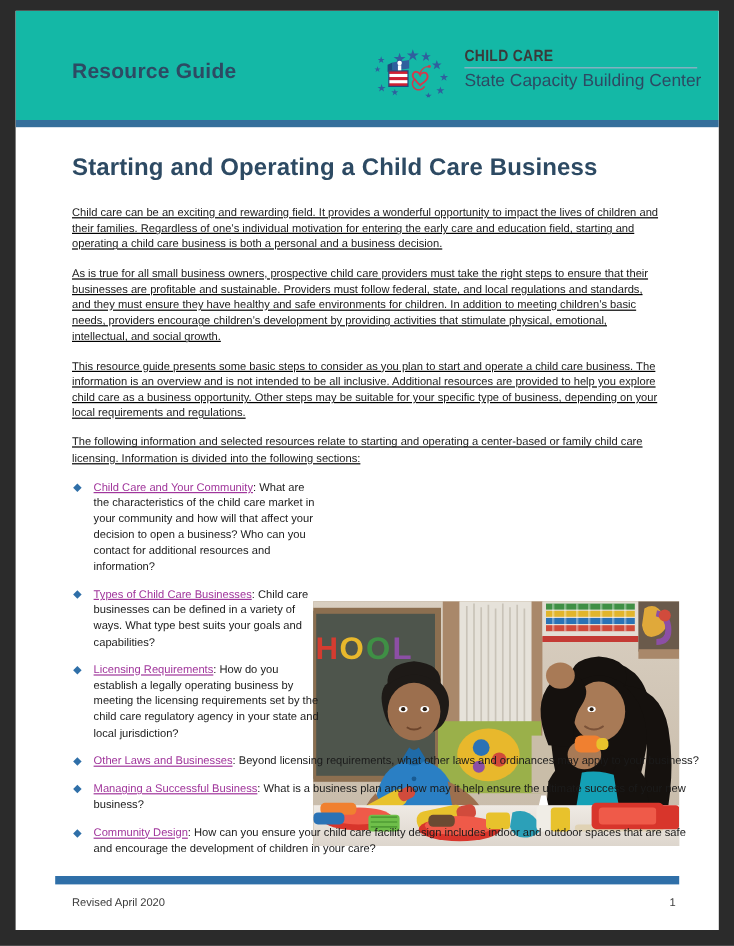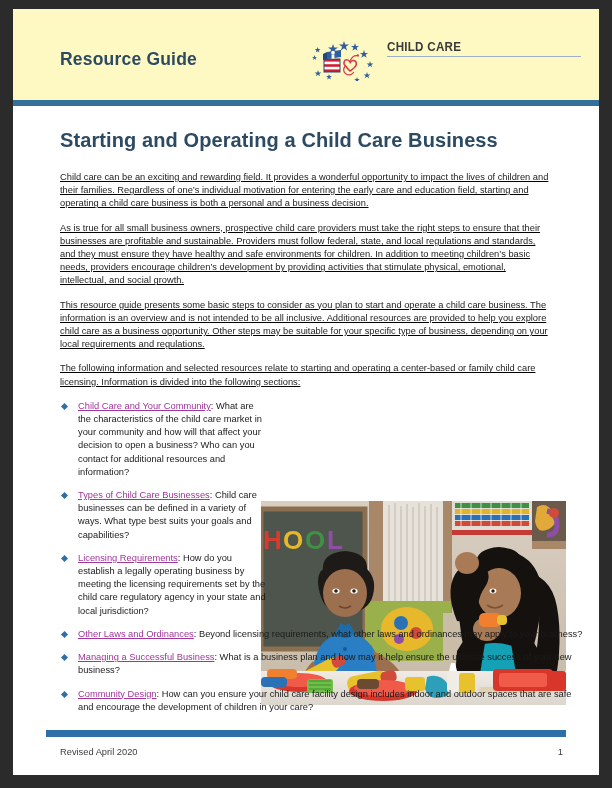--- a/index.html
+++ b/index.html
@@ -23,21 +23,21 @@
     width: 586px;
     height: 766px;
     background: #ffffff;
     overflow: hidden;
   }
 
   
   #header-band {
     position: relative;
     height: 91px;
-    background: #fef9c3;
+    background: #14b8a6;
     box-sizing: border-box;
   }
   #header-rule {
     height: 6px;
     background: #356f9b;
   }
 
   #resource-guide-title {
     position: absolute;
     left: 47px;
@@ -232,20 +232,21 @@
 
           <path d="M37 27.5 C33 24 35.6 19.8 39 21.1 C40.2 21.6 40.9 22.6 41.2 23.4 C41.6 22.6 42.5 21.7 43.8 21.5 C47.3 21 49 25.6 45.2 28.8 C43.4 30.3 41.9 31.3 41.1 32 C40.3 31.3 38.8 30.1 37 27.5 Z" fill="none" stroke="#d6394b" stroke-width="1.5"></path>
           <path d="M41.2 21.8 C42.6 18.2 45.6 16.2 48.4 16.6" fill="none" stroke="#d6394b" stroke-width="1.2"></path>
           <circle cx="48.8" cy="16.4" r="1.2" fill="#d6394b"></circle>
           <path d="M36.3 27 C33.6 29.8 34.4 33.6 37.4 35.2 C40.2 36.7 43.6 35.4 44.8 33" fill="none" stroke="#d6394b" stroke-width="1.2"></path>
         </svg>
       </div>
       <div id="logo-text">
         <div id="logo-line1">CHILD CARE</div>
         <div id="logo-divider"></div>
+        <div id="logo-line2">State Capacity Building Center</div>
       </div>
     </div>
   </div>
   <div id="header-rule"></div>
 
   <div id="doc-body">
 
     <div id="doc-title">Starting and Operating a Child Care Business</div>
 
     <div id="intro-paras">
@@ -415,21 +416,21 @@
         <span class="link">Types of Child Care Businesses</span><span>: Child care businesses can be defined in a variety of ways. What type best suits your goals and capabilities?</span>
       </div>
 
       <div class="bullet-item narrow">
         <span class="diamond"></span>
         <span class="link">Licensing Requirements</span><span>: How do you establish a legally operating business by meeting the licensing requirements set by the child care regulatory agency in your state and local jurisdiction?</span>
       </div>
 
       <div class="bullet-item wide">
         <span class="diamond"></span>
-        <span class="link">Other Laws and Ordinances</span><span>: Beyond licensing requirements, what other laws and ordinances may apply to your business?</span>
+        <span class="link">Other Laws and Businesses</span><span>: Beyond licensing requirements, what other laws and ordinances may apply to your business?</span>
       </div>
 
       <div class="bullet-item wide">
         <span class="diamond"></span>
         <span class="link">Managing a Successful Business</span><span>: What is a business plan and how may it help ensure the ultimate success of your new business?</span>
       </div>
 
       <div class="bullet-item wide">
         <span class="diamond"></span>
         <span class="link">Community Design</span><span>: How can you ensure your child care facility design includes indoor and outdoor spaces that are safe and encourage the development of children in your care?</span>

